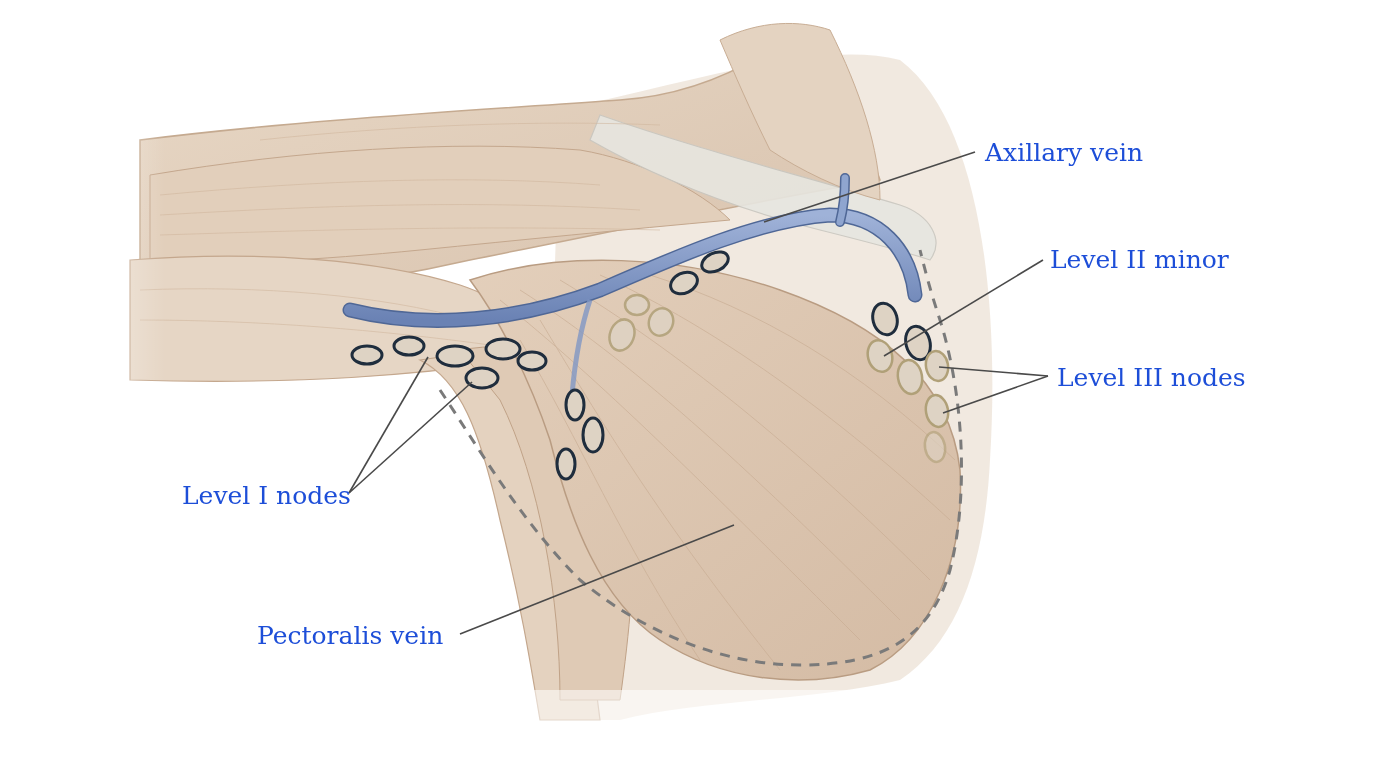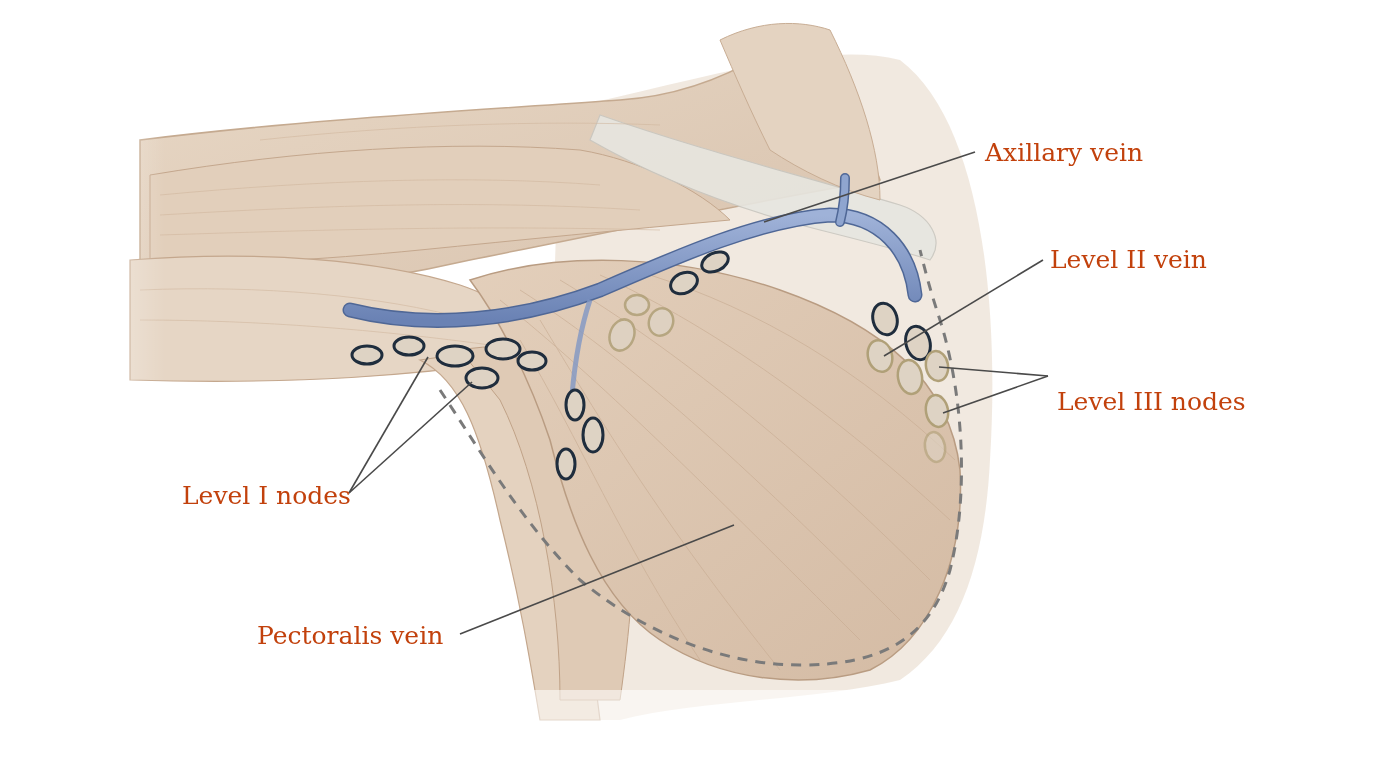--- a/index.html
+++ b/index.html
@@ -2,21 +2,21 @@
 <html><head>
 <meta charset="utf-8">
 <style>
   html, body { margin: 0; padding: 0; background: #ffffff; }
   body { width: 1376px; height: 768px; overflow: hidden; position: relative; }
   #stage { position: absolute; left: 0; top: 0; width: 1376px; height: 768px; }
   .label {
     position: absolute;
     font-family: "DejaVu Serif", "Liberation Serif", serif;
     font-size: 25px;
-    color: #c2410c;
+    color: #1d4ed8;
     white-space: nowrap;
     line-height: 1;
   }
 </style>
 </head>
 <body>
 
 <div id="stage">
   <svg width="1376" height="768" viewBox="0 0 1376 768" xmlns="http://www.w3.org/2000/svg">
     <defs>
@@ -133,17 +133,17 @@
       <line x1="1048" y1="376" x2="939" y2="367"></line>
       <line x1="1048" y1="376" x2="943" y2="413"></line>
       <line x1="349" y1="493" x2="428" y2="357"></line>
       <line x1="349" y1="493" x2="472" y2="382"></line>
       <line x1="460" y1="634" x2="734" y2="525"></line>
     </g>
   </svg>
 
   
   <div class="label" style="left:985px; top:140px;">Axillary vein</div>
-  <div class="label" style="left:1050px; top:247px;">Level II vein</div>
-  <div class="label" style="left:1057px; top:365px;margin-top:24px;">Level III nodes</div>
+  <div class="label" style="left:1050px; top:247px;">Level II minor</div>
+  <div class="label" style="left:1057px; top:365px;">Level III nodes</div>
   <div class="label" style="left:182px; top:483px;">Level I nodes</div>
   <div class="label" style="left:257px; top:623px;">Pectoralis vein</div>
 </div>
 
 </body></html>

